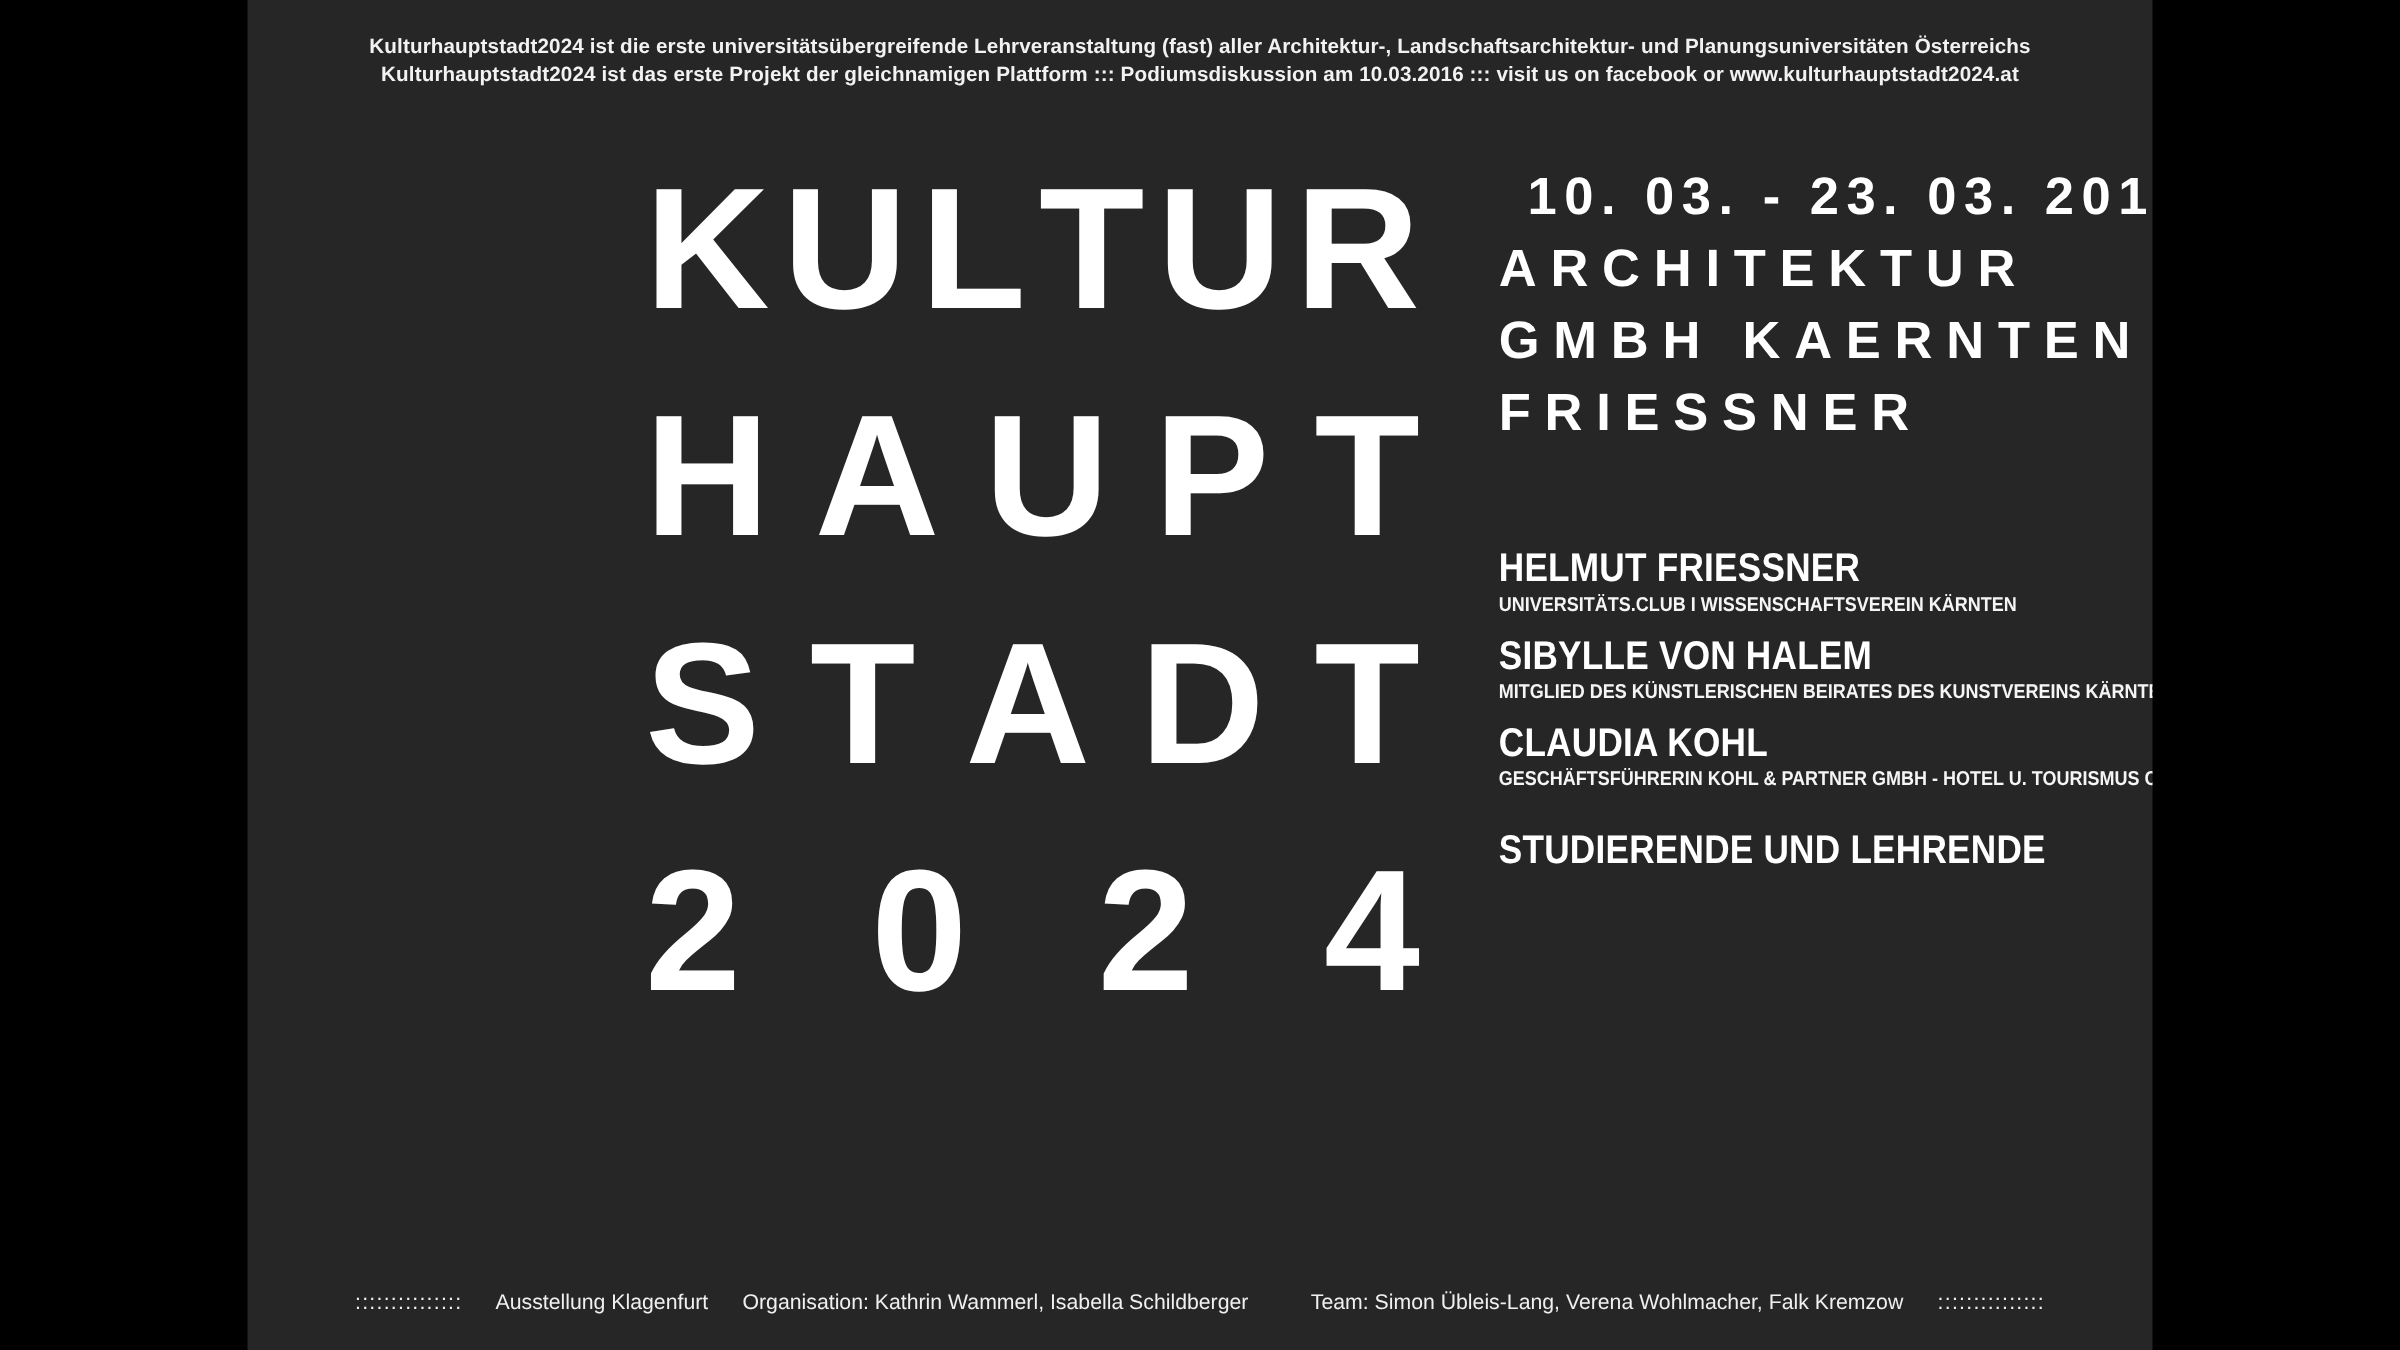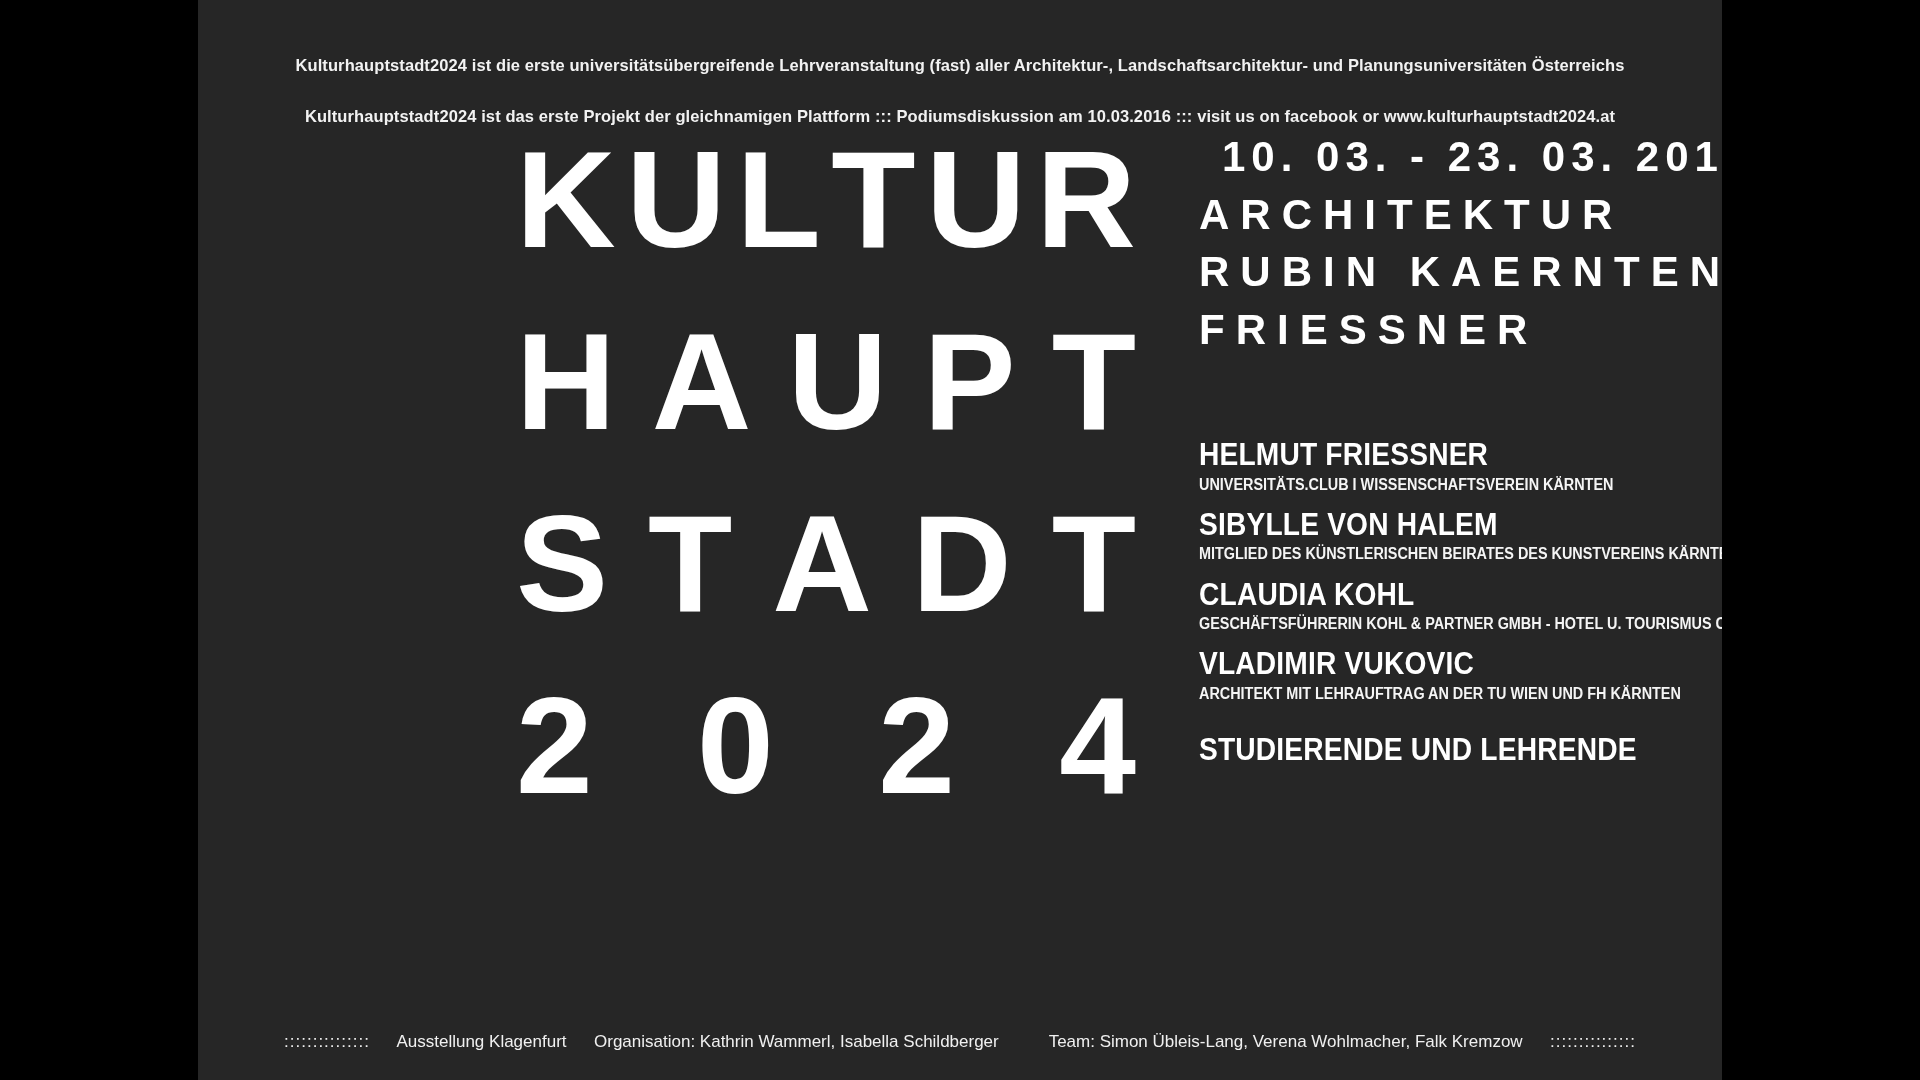--- a/index.html
+++ b/index.html
@@ -36,21 +36,21 @@
     left: 0;
     top: 26px;
     width: 100%;
     text-align: center;
     font-size: 16.5px;
     font-weight: bold;
     letter-spacing: 0.1px;
     line-height: 1.42;
     color: #f2f2f2;
   }
-  .top-lines div { white-space: nowrap; margin-top: 28px; }
+  .top-lines div { white-space: nowrap; }
 
   
   .title-block {
     position: absolute;
     left: 318px;
     top: 108px;
     width: 620px;
   }
   .title-line {
     display: flex;
@@ -164,41 +164,37 @@
         <span>2</span>
         <span>0</span>
         <span>2</span>
         <span>4</span>
       </div>
     </div>
 
     <div class="head-right">
       <div class="head-line date">10.  03.  -  23.  03.  2016</div>
       <div class="head-line">ARCHITEKTUR</div>
-      <div class="head-line">RUBIN   KAERNTEN</div>
+      <div class="head-line">GMBH   KAERNTEN</div>
       <div class="head-line">FRIESSNER</div>
     </div>
 
     <div class="speakers">
       <div class="speaker">
         <div class="speaker-name">HELMUT FRIESSNER</div>
         <div class="speaker-role">UNIVERSITÄTS.CLUB  I  WISSENSCHAFTSVEREIN KÄRNTEN</div>
       </div>
       <div class="speaker">
         <div class="speaker-name">SIBYLLE VON HALEM</div>
         <div class="speaker-role">MITGLIED DES KÜNSTLERISCHEN BEIRATES DES KUNSTVEREINS KÄRNTEN</div>
       </div>
       <div class="speaker">
         <div class="speaker-name">CLAUDIA KOHL</div>
         <div class="speaker-role">GESCHÄFTSFÜHRERIN KOHL &amp; PARTNER GMBH - HOTEL U. TOURISMUS CONSULTING</div>
       </div>
-      <div class="speaker">
-        <div class="speaker-name">VLADIMIR VUKOVIC</div>
-        <div class="speaker-role">ARCHITEKT MIT LEHRAUFTRAG AN DER TU WIEN UND  FH KÄRNTEN</div>
-      </div>
       <div class="speaker last">
         <div class="speaker-name">STUDIERENDE UND LEHRENDE</div>
       </div>
     </div>
 
     <div class="footer">
       <span class="dots">:::::::::::::::</span>
       <span class="gap"></span>
       <span>Ausstellung Klagenfurt</span>
       <span class="gap"></span>

